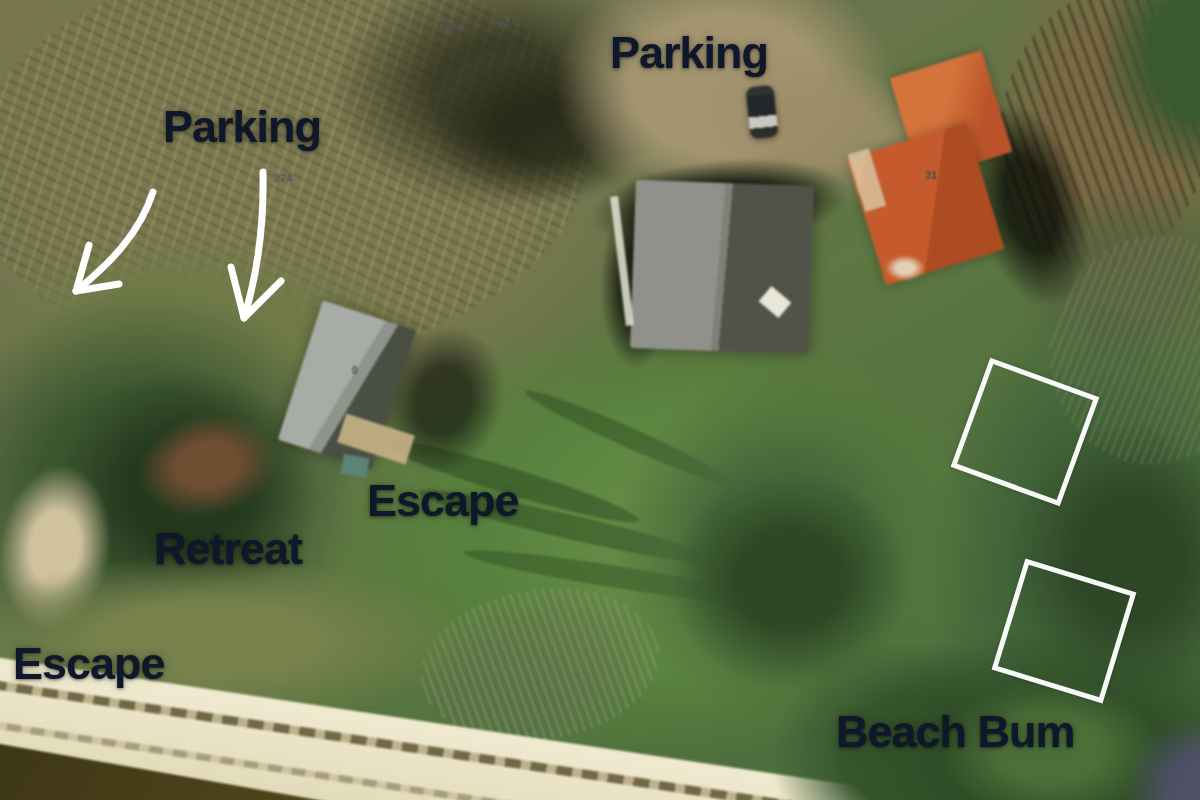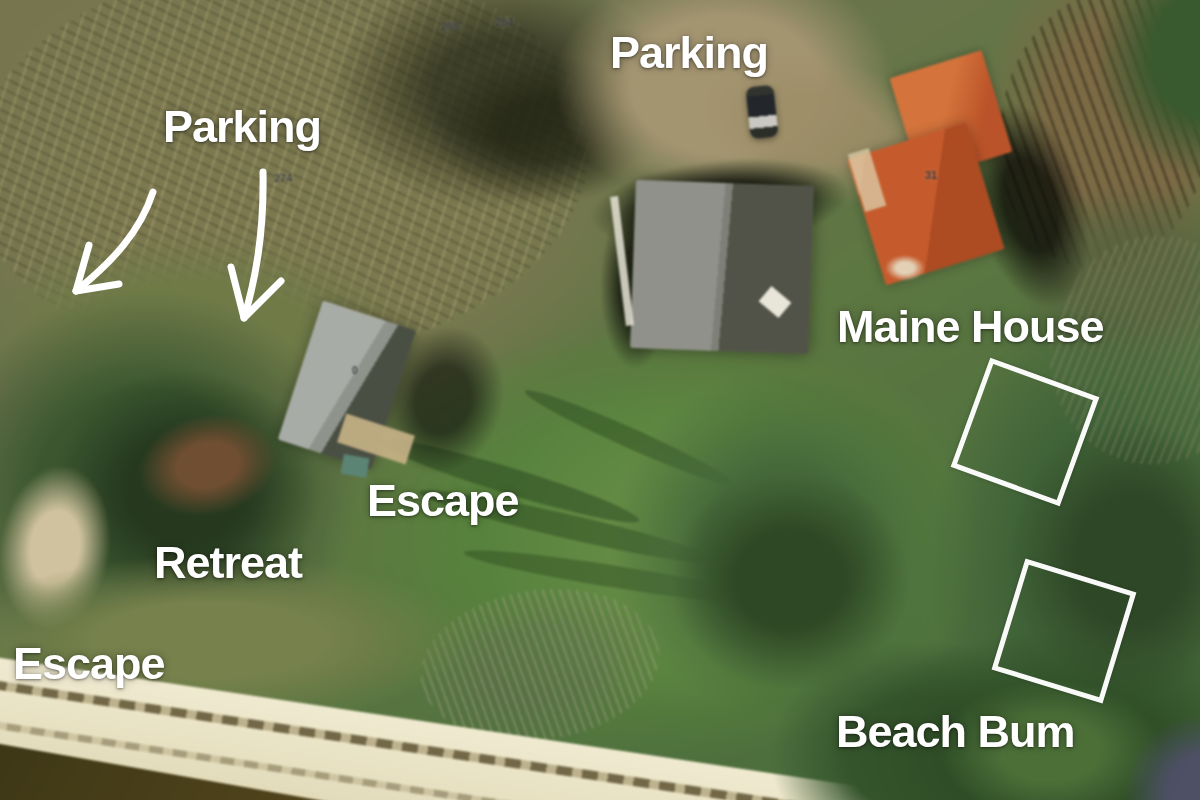--- a/index.html
+++ b/index.html
@@ -5,21 +5,21 @@
   html,body{margin:0;padding:0;background:#222;}
   .scene{position:relative;width:1200px;height:800px;overflow:hidden;
          font-family:"Liberation Sans",sans-serif;background:#5e7644;}
   
   .bg{position:absolute;inset:-25px;filter:blur(1.3px) saturate(1.06);}
   .patch{position:absolute;pointer-events:none;}
   .rad{border-radius:50%;}
   
   .bld{position:absolute;}
   
-  .label{position:absolute;color:#ffffff;font-weight:700;font-size:45px;line-height:1;
+  .label{position:absolute;color:#0f172a;font-weight:700;font-size:45px;line-height:1;
          letter-spacing:-1px;white-space:nowrap;
          text-shadow:0 1px 3px rgba(0,0,0,.45),0 0 9px rgba(0,0,0,.28);}
   .marker{position:absolute;color:#2d2d2d;font-size:11px;font-weight:700;line-height:1;
           text-shadow:0 0 2px rgba(255,255,255,.55);opacity:.9;}
   .site-square{position:absolute;border:5px solid rgba(255,255,255,.97);
                box-shadow:0 0 4px rgba(0,0,0,.18);}
   .arrows{position:absolute;inset:0;}
 </style>
 </head>
 <body>
@@ -108,19 +108,18 @@
       <path d="M263,172 C264,220 258,272 244,318"></path>
       <path d="M231,267 L244,318 L281,281"></path>
     </g>
   </svg>
 
   <div class="site-square" style="left:967px;top:374px;width:106px;height:106px;transform:rotate(20deg);"></div>
   <div class="site-square" style="left:1006px;top:573px;width:106px;height:106px;transform:rotate(17deg);"></div>
 
   <div class="label" style="left:610px;top:30px;">Parking</div>
   <div class="label" style="left:163px;top:104px;">Parking</div>
-  <div class="label" style="left:837px;top:304px;">Maine House</div>
   <div class="label" style="left:367px;top:478px;">Escape</div>
-  <div class="label" style="left:154px;top:540px;">Retreat</div>
+  <div class="label" style="left:154px;top:526px;">Retreat</div>
   <div class="label" style="left:13px;top:641px;">Escape</div>
   <div class="label" style="left:836px;top:709px;">Beach Bum</div>
 
 </div>
 
 </body></html>

